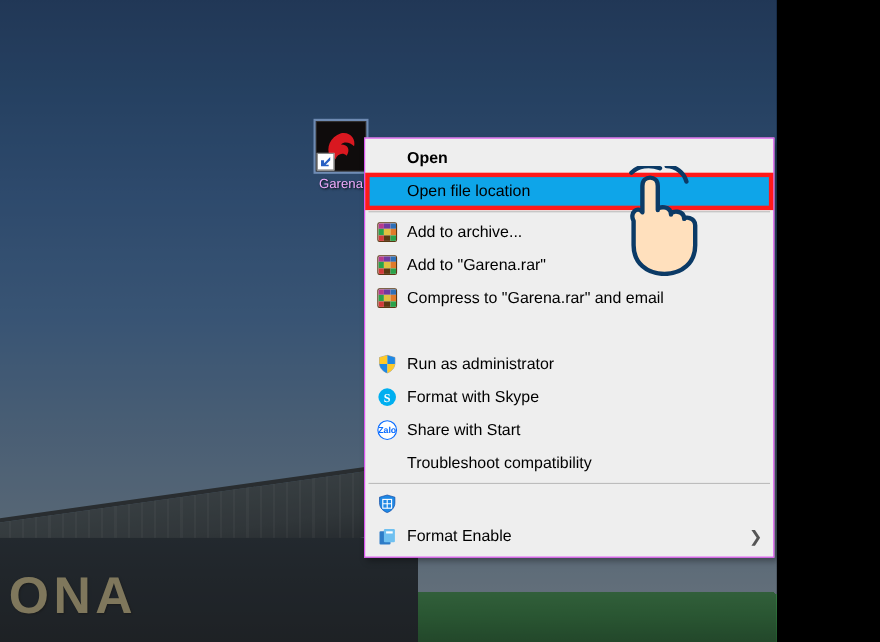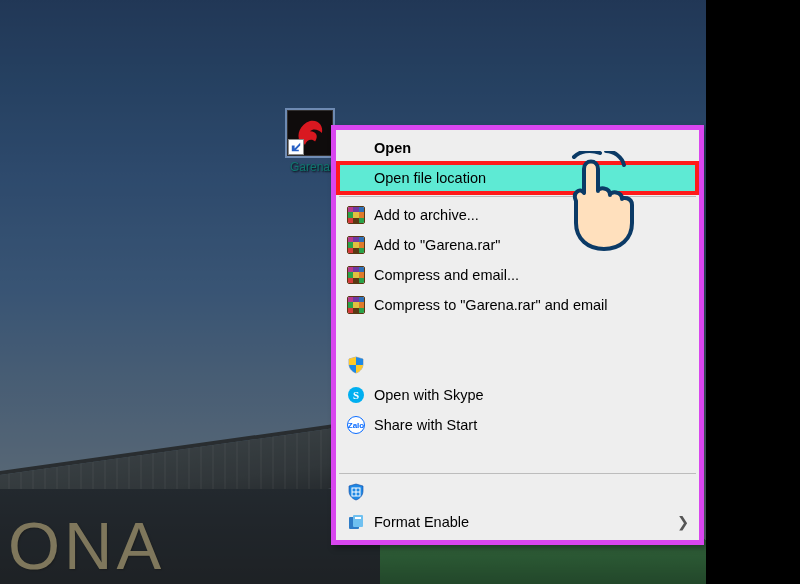--- a/index.html
+++ b/index.html
@@ -45,24 +45,24 @@
   .pitch {
     position: absolute;
     left: 240px; bottom: 0;
     width: 520px; height: 90px;
     background: linear-gradient(to top, #1d6e2e 0%, #2c8e3f 50%, #3ea352 100%);
     transform-origin: left bottom;
     transform: perspective(600px) rotateX(55deg);
   }
   .banner-text {
     position: absolute;
-    left: 0; bottom: 0; width: 360px;
+    left: 0; bottom: 16px; width: 360px;
     color: #e8d89b;
-    font-weight: 400;
-    font-size: 67px;
+    font-weight: 700;
+    font-size: 47px;
     letter-spacing: 4px;
     padding-left: 8px;
     font-family: "Arial Black", sans-serif;
     white-space: nowrap;
     overflow: hidden;
     text-shadow: 1px 1px 2px rgba(0,0,0,0.6);
   }
 
   .dimmer {
     position: absolute;
@@ -70,21 +70,21 @@
     width: 706px; height: 584px;
     background: rgba(40,40,40,0.55);
   }
 
   
   .shortcut {
     position: absolute;
     left: 277px; top: 110px;
     width: 66px;
     text-align: center;
-    color: #0f766e;
+    color: #f0abfc;
     font-size: 12px;
   }
   .shortcut-icon {
     position: relative;
     width: 46px; height: 46px;
     margin: 0 auto 4px;
     background: #0f0c0c;
     border: 1px solid rgba(255,255,255,0.15);
     box-shadow: 0 0 0 2px rgba(180,210,255,0.5);
     display: flex;
@@ -104,21 +104,21 @@
     background: rgba(255,255,255,0.0);
     text-shadow: 1px 1px 2px #000;
   }
 
   
   .context-menu {
     position: absolute;
     left: 331px; top: 125px;
     width: 373px;
     background: #eeeeee;
-    border: 5px solid #d946ef;
+    border: 1px solid #d946ef;
     box-shadow: 3px 3px 6px rgba(0,0,0,0.35);
     padding: 3px 2px;
     font-size: 14.5px;
     color: #000;
   }
   .menu-item {
     display: flex;
     align-items: center;
     height: 30px;
     padding: 0 8px 0 6px;
@@ -139,21 +139,21 @@
     color: #555;
     flex: 0 0 12px;
   }
   .mi-bold .mi-label { font-weight: 700; }
   .menu-sep {
     height: 1px;
     background: #bcbcbc;
     margin: 3px 1px;
   }
   .mi-highlight {
-    background: #5eead4;
+    background: #0ea5e9;
     outline: 4px solid #ff1a1a;
     outline-offset: -2px;
     z-index: 2;
   }
 
   
   .cursor-hand {
     position: absolute;
     left: 554px; top: 151px;
     width: 90px; height: 100px;
@@ -263,37 +263,20 @@
             <span></span>
             <span></span>
             <span></span>
             <span></span>
           </span>
       </span>
       <span class="mi-label">Add to "Garena.rar"</span>
       <span class="mi-sub"></span>
     </div>
 
-    <div class="menu-item">
-      <span class="mi-icon">
-        <span class="ic-winrar">
-            <span></span>
-            <span></span>
-            <span></span>
-            <span></span>
-            <span></span>
-            <span></span>
-            <span></span>
-            <span></span>
-            <span></span>
-          </span>
-      </span>
-      <span class="mi-label">Compress and email...</span>
-      <span class="mi-sub"></span>
-    </div>
 
     <div class="menu-item">
       <span class="mi-icon">
         <span class="ic-winrar">
             <span></span>
             <span></span>
             <span></span>
             <span></span>
             <span></span>
             <span></span>
@@ -314,44 +297,46 @@
     <div class="menu-item">
       <span class="mi-icon ic-shield">
         <svg viewBox="0 0 18 18">
           <path d="M9 1 L16 3 V8 C16 13 12 16 9 17 C6 16 2 13 2 8 V3 Z" fill="#fff" stroke="#666" stroke-width="0.5"></path>
           <path d="M9 1 L16 3 V9 H9 Z" fill="#1e88e5"></path>
           <path d="M2 3 L9 1 V9 H2 Z" fill="#ffca28"></path>
           <path d="M9 9 H16 V8 C16 13 12 16 9 17 Z" fill="#ffca28"></path>
           <path d="M9 9 H2 V8 C2 13 6 16 9 17 Z" fill="#1e88e5"></path>
         </svg>
       </span>
+      <span class="mi-label">Run as administrator</span>
       <span class="mi-sub"></span>
     </div>
 
     <div class="menu-item">
       <span class="mi-icon ic-skype">
         <svg viewBox="0 0 18 18">
           <circle cx="9" cy="9" r="8" fill="#00aff0"></circle>
           <text x="9" y="13" text-anchor="middle" font-size="11" font-weight="700" fill="#fff" font-family="Segoe UI">S</text>
         </svg>
       </span>
-      <span class="mi-label">Open with Skype</span>
+      <span class="mi-label">Format with Skype</span>
       <span class="mi-sub"></span>
     </div>
 
     <div class="menu-item">
       <span class="mi-icon">
         <span class="ic-zalo">Zalo</span>
       </span>
       <span class="mi-label">Share with Start</span>
       <span class="mi-sub"></span>
     </div>
 
     <div class="menu-item">
       <span class="mi-icon"></span>
+      <span class="mi-label">Troubleshoot compatibility</span>
       <span class="mi-sub"></span>
     </div>
 
 
     <div class="menu-sep"></div>
 
     <div class="menu-item">
       <span class="mi-icon ic-defender">
         <svg viewBox="0 0 18 18">
           <path d="M9 1 L16 3 V8 C16 13 12 16 9 17 C6 16 2 13 2 8 V3 Z" fill="#1e88e5" stroke="#0d47a1" stroke-width="0.6"></path>

